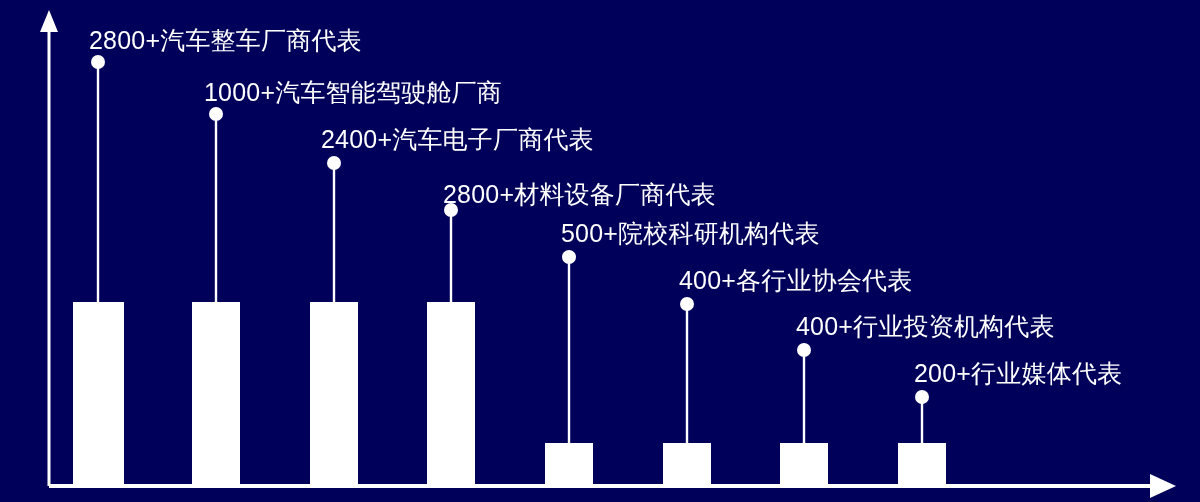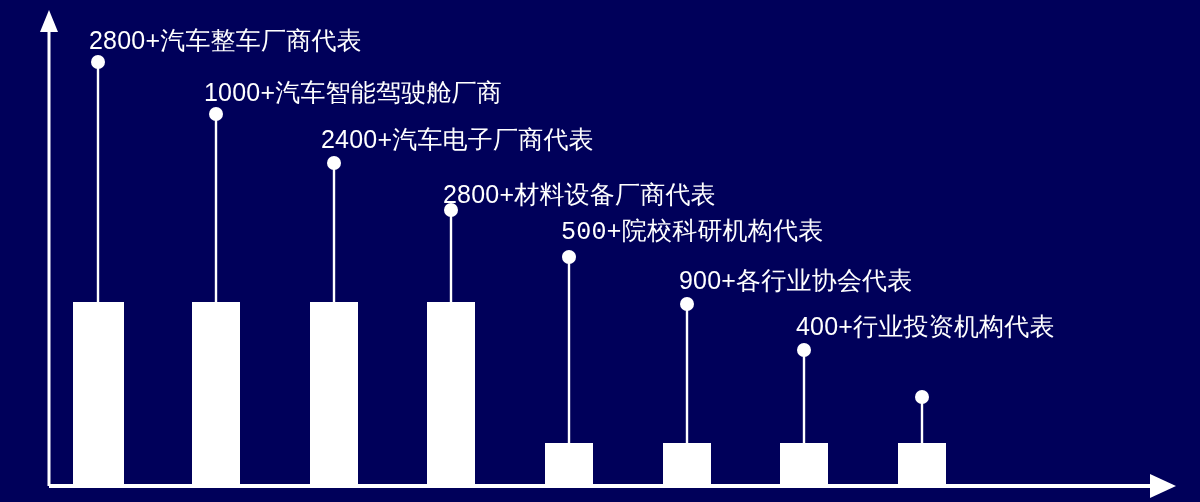--- a/index.html
+++ b/index.html
@@ -83,18 +83,19 @@
         <line x1="922" y1="403" x2="922" y2="447" stroke="#ffffff" stroke-width="2.4"></line>
         <circle cx="922" cy="397" r="7" fill="#ffffff"></circle>
       </g>
   </svg>
 
   <div class="label-layer">
       <div class="bar-label" style="left: 73px; top: 26px;">2800+汽车整车厂商代表</div>
       <div class="bar-label" style="left: 188px; top: 78px;">1000+汽车智能驾驶舱厂商</div>
       <div class="bar-label" style="left: 305px; top: 125px;">2400+汽车电子厂商代表</div>
       <div class="bar-label" style="left: 427px; top: 172px; margin-top: 8px;">2800+材料设备厂商代表</div>
-      <div class="bar-label" style="left: 545px; top: 219px; font-family: Liberation Mono, monospace;">500+院校科研机构代表</div>
-      <div class="bar-label" style="left: 663px; top: 266px;">900+各行业协会代表</div>
+      <div class="bar-label" style="left: 545px; top: 219px;">500+院校科研机构代表</div>
+      <div class="bar-label" style="left: 663px; top: 266px;">400+各行业协会代表</div>
       <div class="bar-label" style="left: 780px; top: 312px;">400+行业投资机构代表</div>
+      <div class="bar-label" style="left: 898px; top: 359px;">200+行业媒体代表</div>
     </div>
 
 </div>
 
 </body></html>

